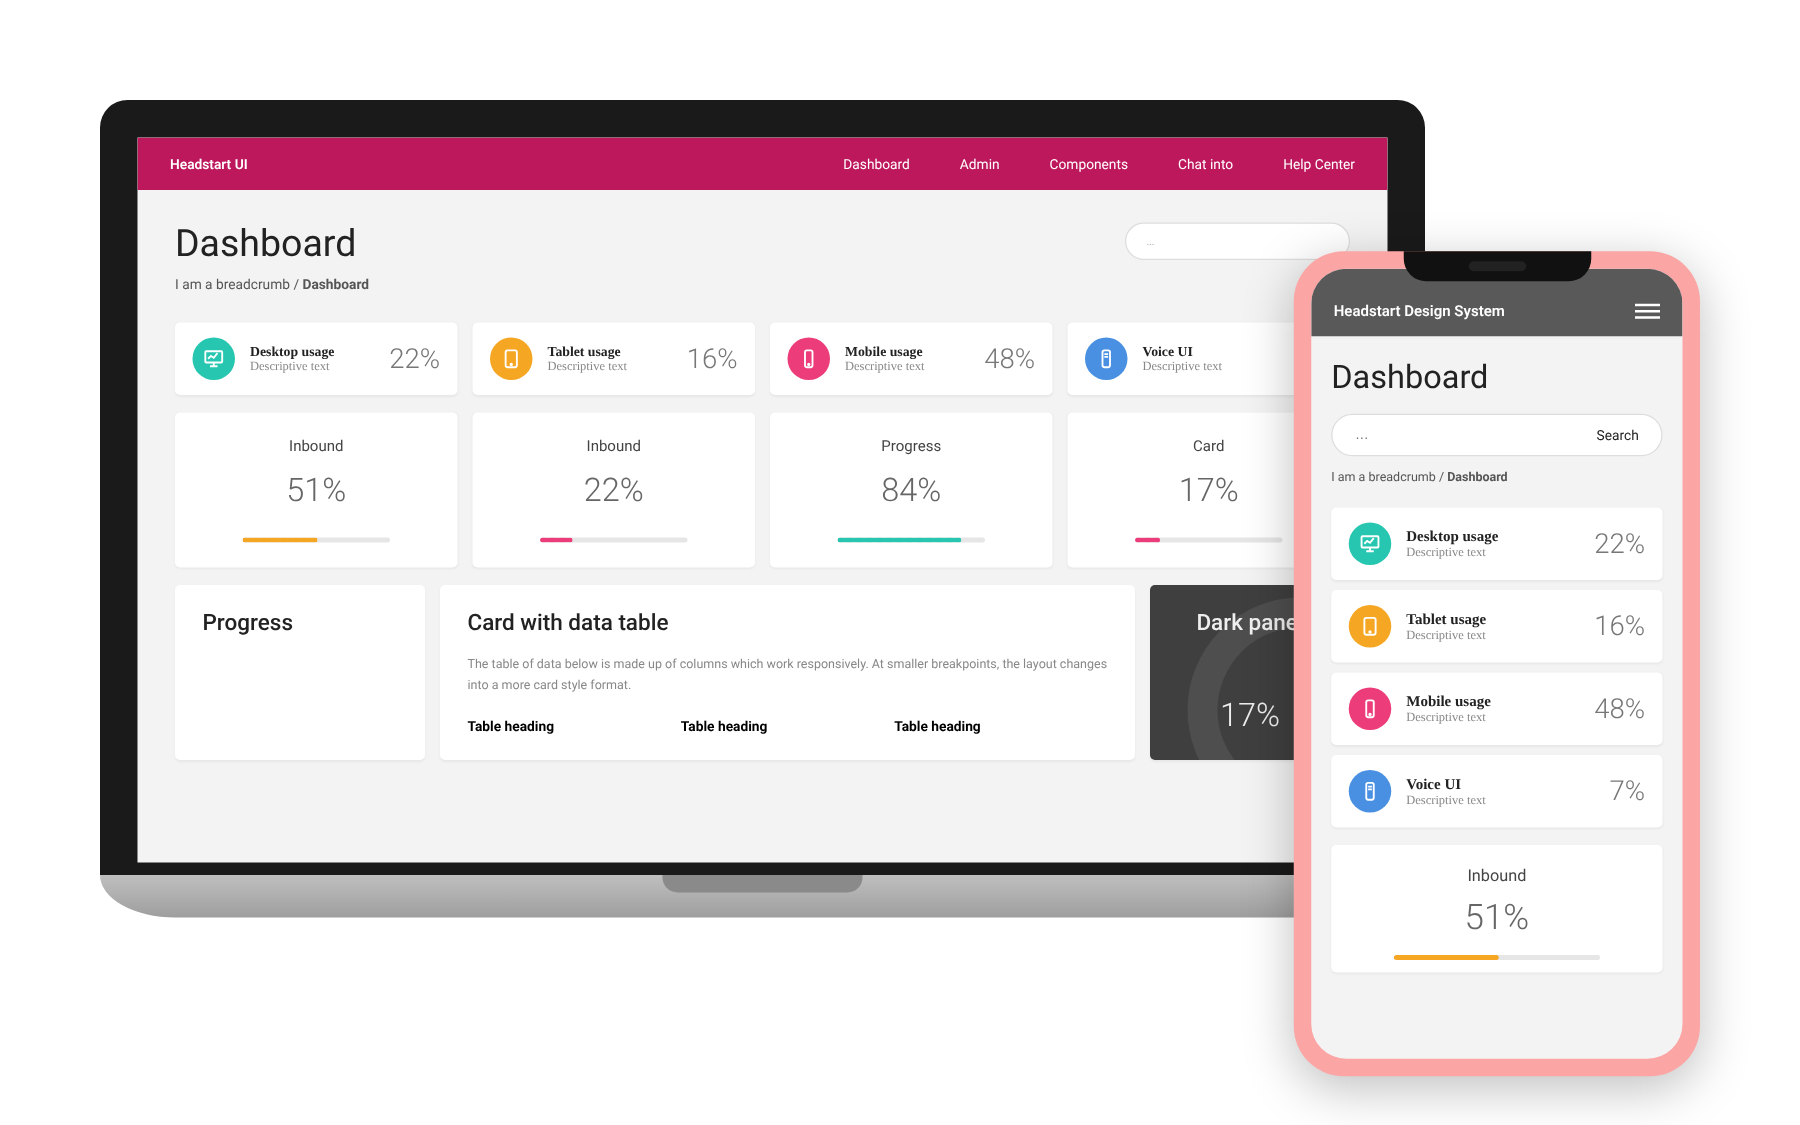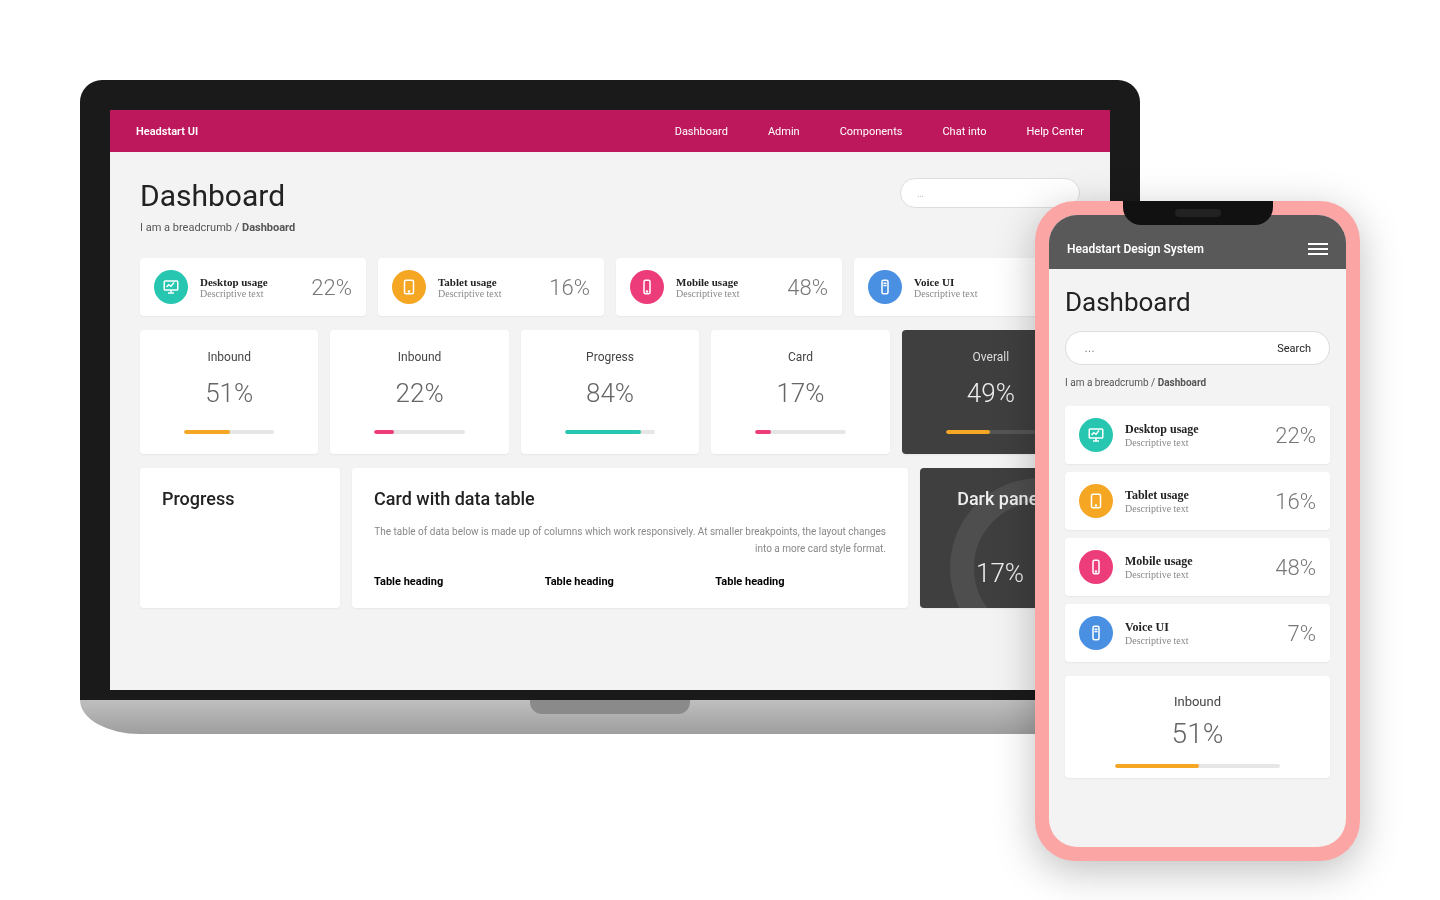--- a/index.html
+++ b/index.html
@@ -128,21 +128,21 @@
   .panel .ptitle { font-size:18px; font-weight:500; color:#222; margin-bottom:14px;}
   .panel.dark .ptitle { color:#eee; }
   .progress-panel { width:200px; }
   .prog-item { margin-bottom:16px; }
   .prog-item .pl { font-size:11px; color:#333; }
   .prog-bar { height:4px; background:#e6e6e6; border-radius:2px; margin-top:6px; position:relative;}
   .prog-bar span { position:absolute; left:0; top:0; bottom:0; border-radius:2px;
     background-image: repeating-linear-gradient(90deg,currentColor 0 4px,transparent 4px 8px);}
   .table-panel { flex:1; }
   .table-panel .ptitle { }
-  .table-panel .pdesc { font-size:10px; color:#888; line-height:1.7; margin-bottom:18px;text-align:right;}
+  .table-panel .pdesc { font-size:10px; color:#888; line-height:1.7; margin-bottom:18px;}
   .tbl-head { display:flex; }
   .tbl-head div { flex:1; font-size:11px; font-weight:700; }
   .dark-panel { width:160px; display:flex; flex-direction:column; align-items:center; }
   .dark-panel .big { font-size:26px; font-weight:300; margin-top:auto;}
   .dark-panel .ring {
     position:absolute; right:-50px; bottom:-50px; width:180px; height:180px;
     border:24px solid rgba(255,255,255,0.08); border-radius:50%;
   }
 
   
@@ -307,27 +307,20 @@
                 <span style="width:84%;background-color:currentColor"></span>
               </div>
             </div>
             <div class="stat-card">
               <div class="label">Card</div>
               <div class="val">17%</div>
               <div class="bar dashed c-pink">
                 <span style="width:17%;background-color:currentColor"></span>
               </div>
             </div>
-            <div class="stat-card dark">
-              <div class="label">Overall</div>
-              <div class="val">49%</div>
-              <div class="bar dashed c-orange">
-                <span style="width:49%;background-color:currentColor"></span>
-              </div>
-            </div>
           </div>
 
         <div class="lower-row">
           <div class="panel progress-panel">
             <div class="ptitle">Progress</div>
           </div>
           <div class="panel table-panel">
             <div class="ptitle">Card with data table</div>
             <div class="pdesc">The table of data below is made up of columns which work responsively. At smaller breakpoints, the layout changes into a more card style format.</div>
             <div class="tbl-head">

